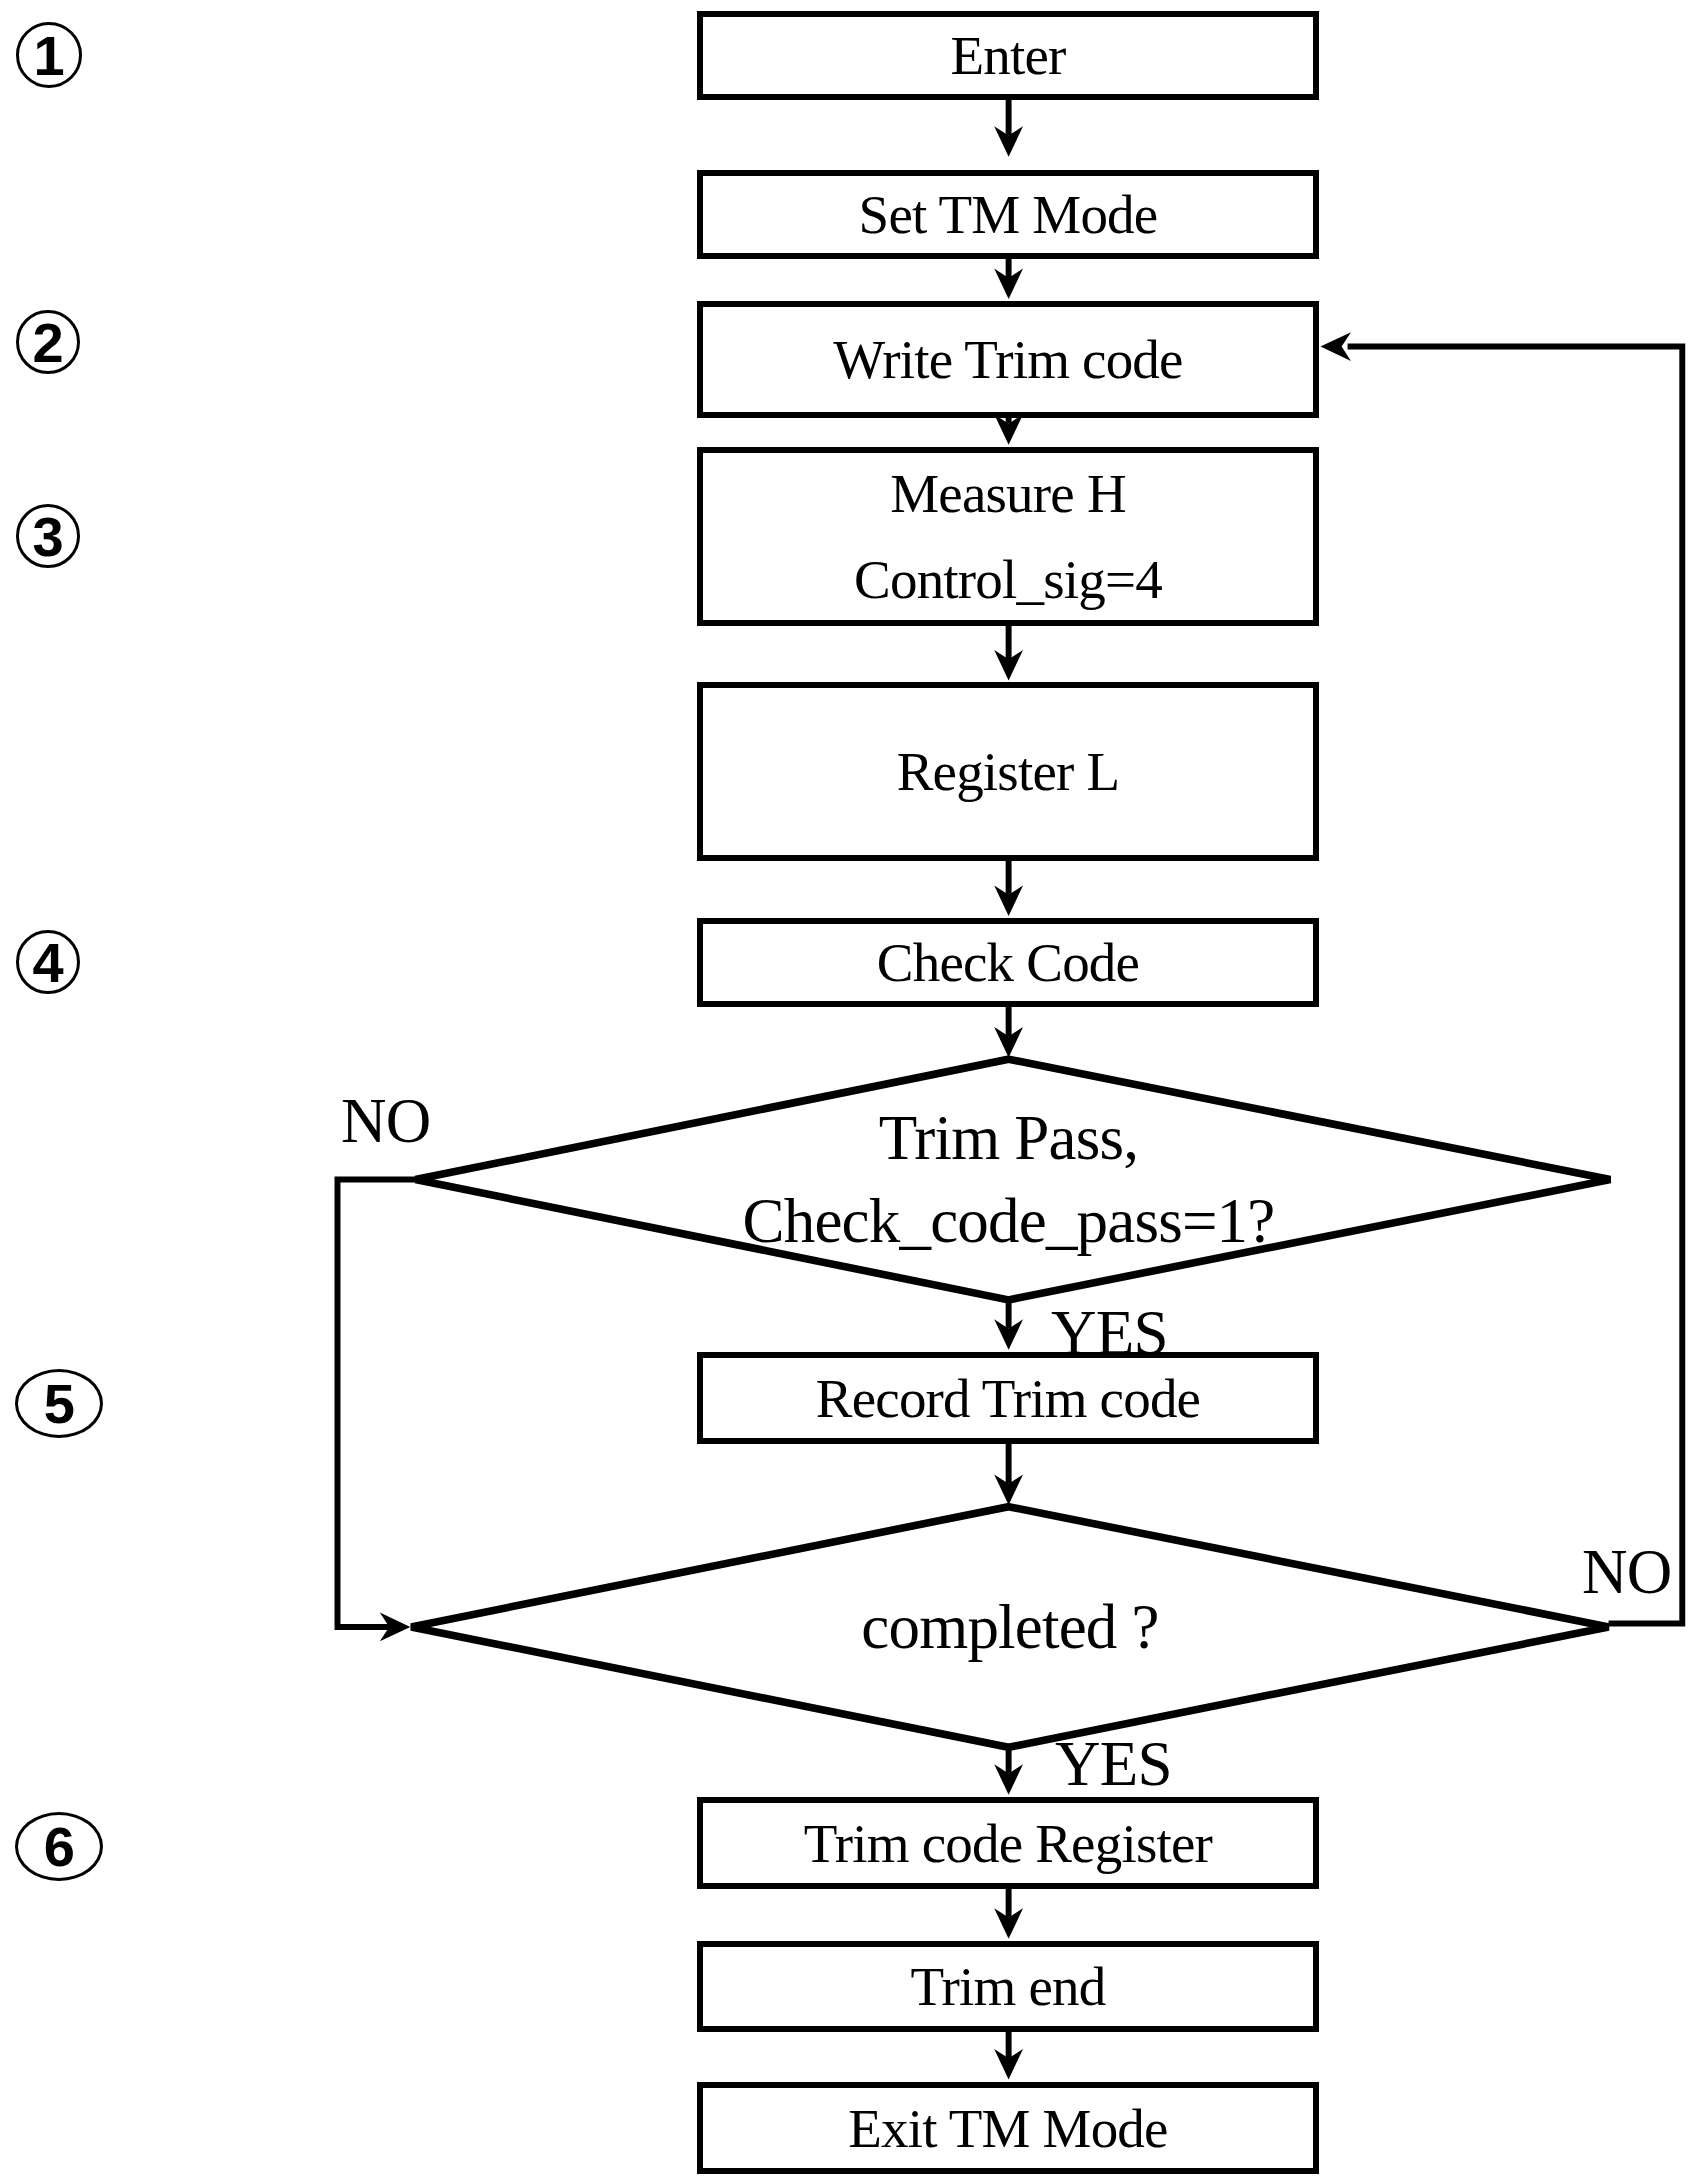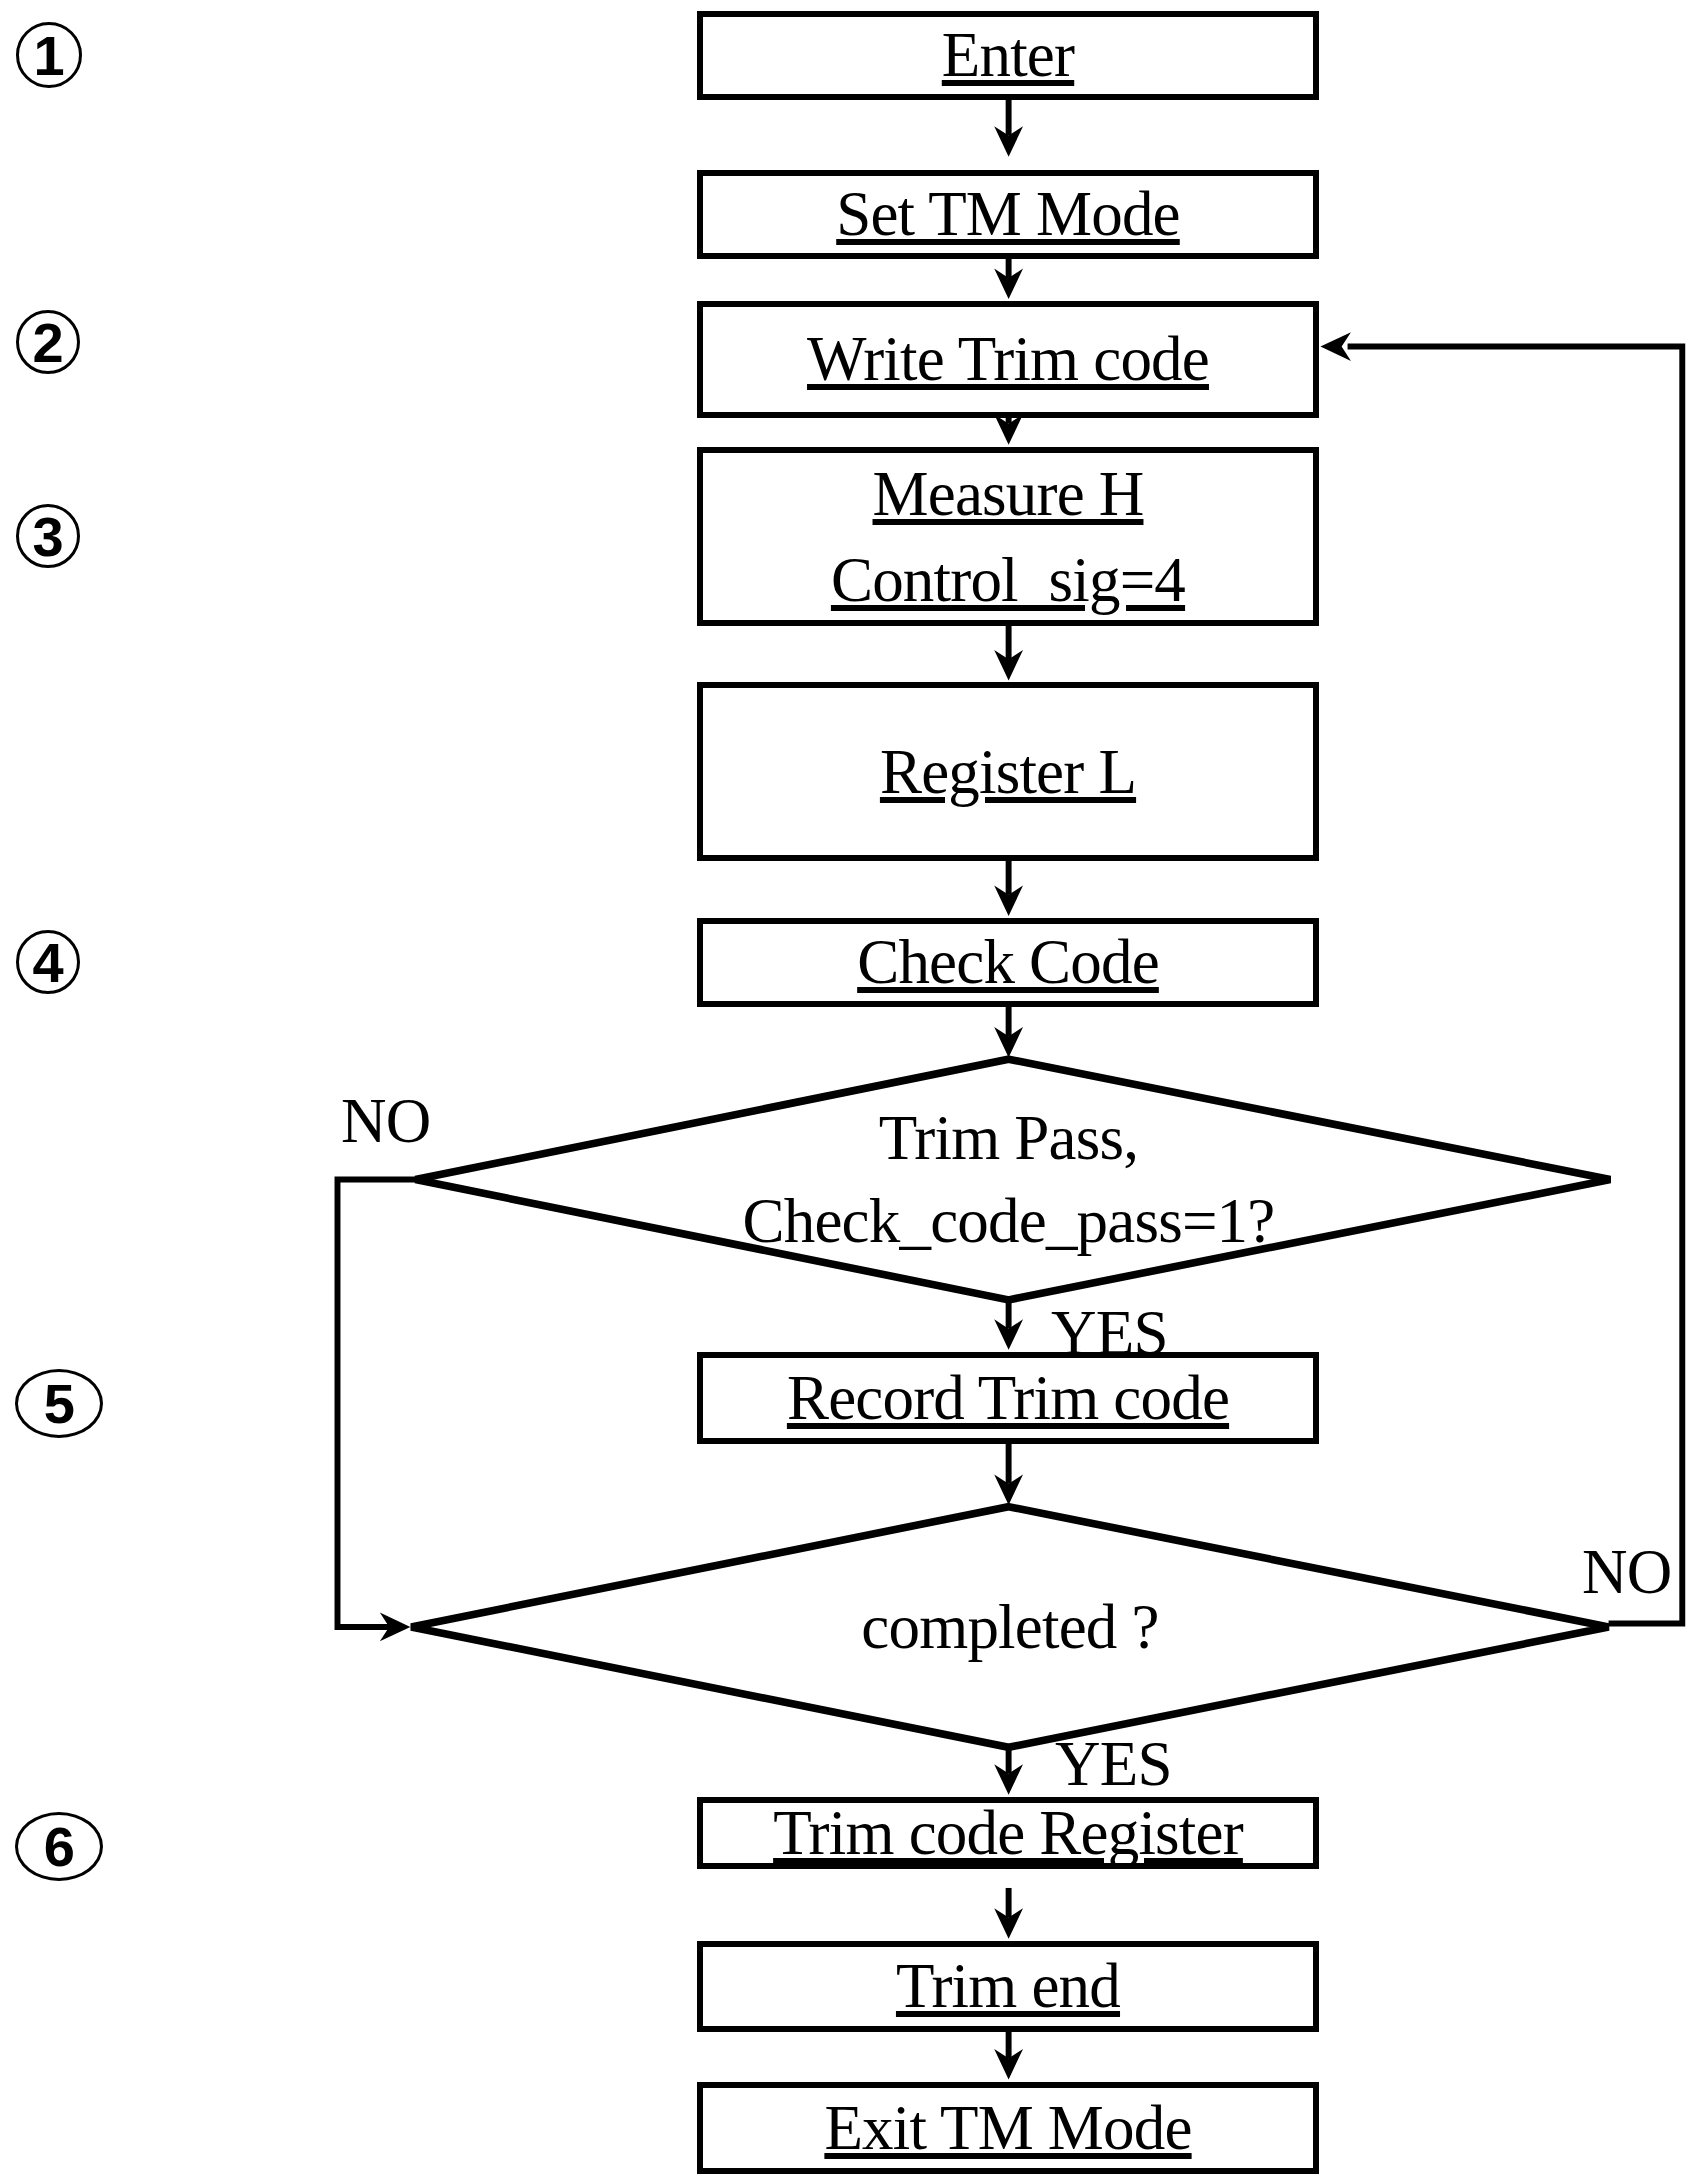--- a/index.html
+++ b/index.html
@@ -14,33 +14,32 @@
   #wires{position:absolute;left:0;top:0;width:1702px;height:2182px;}
 
   .box{
     position:absolute;
     left:697px;width:622px;
     box-sizing:border-box;
     border:6.8px solid #000;
     background:#fff;
     display:flex;flex-direction:column;
     align-items:center;justify-content:center;
-    font-size:63px;letter-spacing:-0.8px;
+    font-size:55px;letter-spacing:-0.8px;
     text-align:center;white-space:nowrap;
     z-index:2;
-    text-decoration:underline;
   }
   .n-enter   {top:11px;  height:89px;}
   .n-set     {top:170px; height:89px;}
   .n-write   {top:301px; height:117px;}
   .n-meash   {top:447px; height:179px;line-height:86px;}
   .n-measl   {top:682px; height:179px;line-height:86px;}
   .n-check   {top:918px;height:89px;}
   .n-record  {top:1352px;height:92px;}
-  .n-register{top:1797px;height:72px;}
+  .n-register{top:1797px;height:92px;}
   .n-trimend {top:1941px;height:91px;}
   .n-exit    {top:2082px;height:92px;}
 
   .dtext{
     position:absolute;
     display:flex;flex-direction:column;
     align-items:center;justify-content:center;
     font-size:63px;letter-spacing:-0.8px;
     line-height:83px;text-align:center;white-space:nowrap;
     z-index:2;

